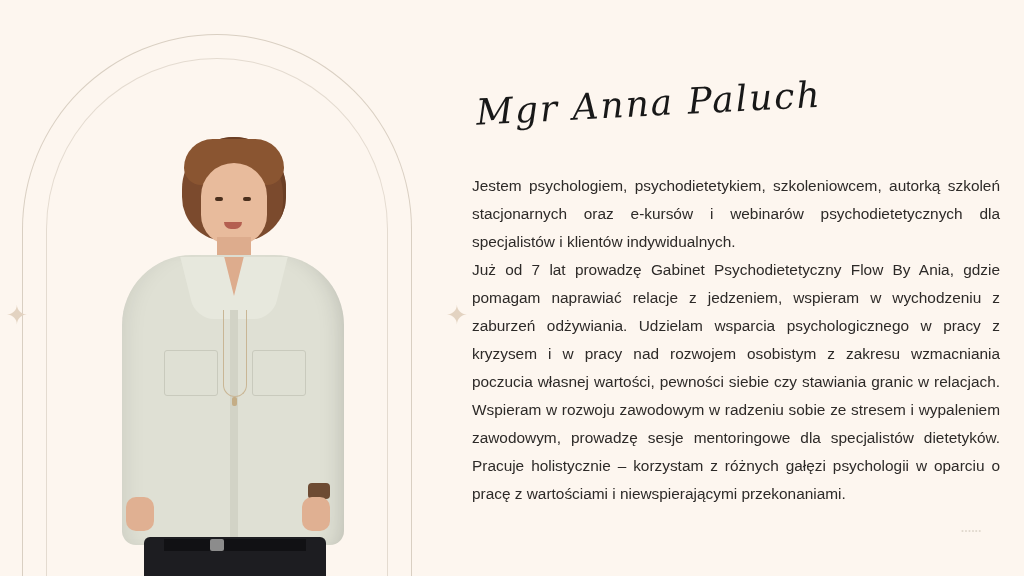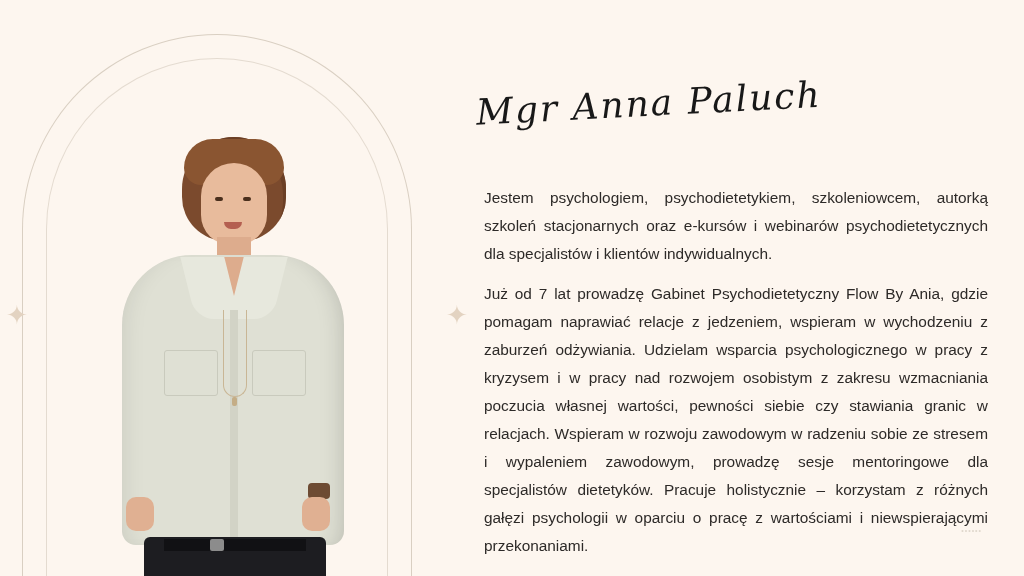--- a/index.html
+++ b/index.html
@@ -276,21 +276,21 @@
     top: 172px;
     width: 528px;
     font-family: "Liberation Sans", sans-serif;
     font-size: 15.4px;
     line-height: 28px;
     color: #2d2a28;
     text-align: justify;
     text-justify: inter-word;
   }
   .body-text p {
-    margin: 12px;
+    margin: 0;
   }
   .watermark {
     position: absolute;
     right: 18px;
     bottom: 42px;
     font-size: 7px;
     letter-spacing: 1px;
     color: #e0d8cd;
   }
 </style>

